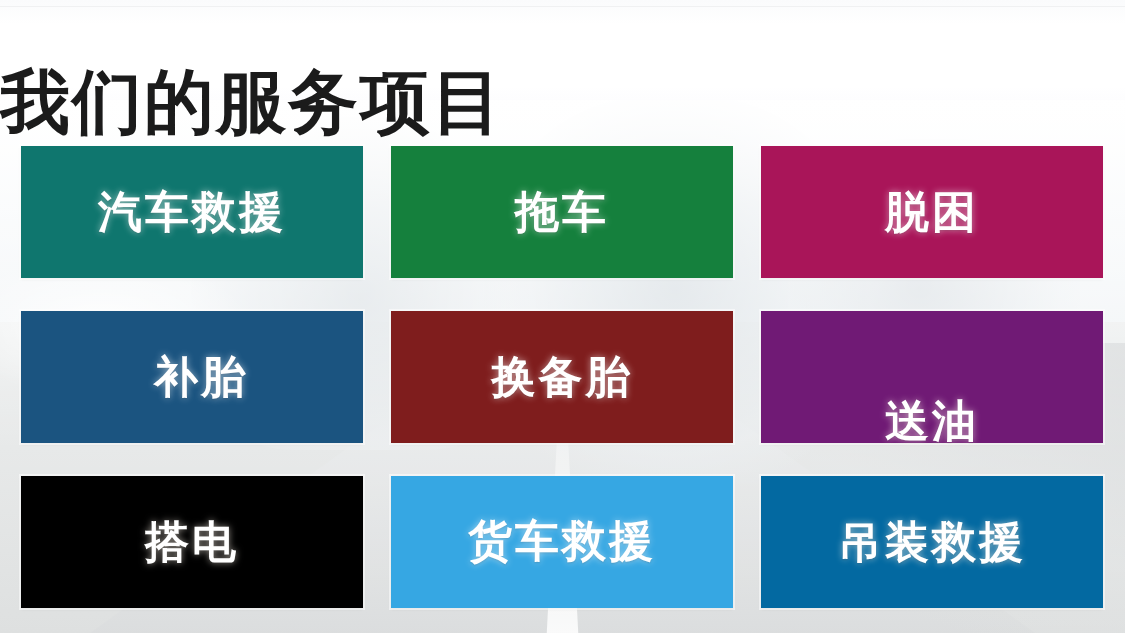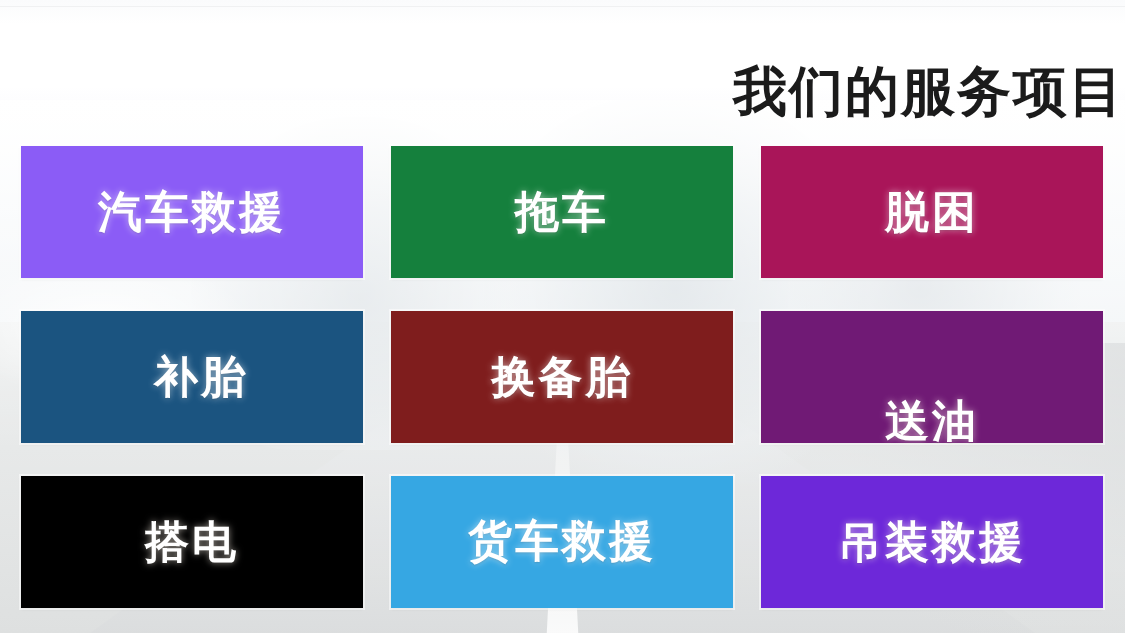--- a/index.html
+++ b/index.html
@@ -80,23 +80,23 @@
     position: absolute; left: 0; top: 6px; width: 1125px; height: 1px;
     background: #f0f1f2;
     z-index: 2;
   }
 
   
   #title {
     position: absolute;
     left: 0; top: 22px;
     width: 1125px;
-    text-align: right;
+    text-align: left;
     z-index: 5;
-    font-size: 54px;
+    font-size: 70px;
     line-height: 66px;
     font-weight: bold;
     color: #1b1b1b;
     letter-spacing: 2px;
   }
 
   
   #grid {
     position: absolute;
     left: 21px; top: 146px;
@@ -146,21 +146,21 @@
     <div class="veil"></div>
   </div>
 
   <div id="bg-top-white"></div>
   <div id="bg-hairline"></div>
 
   <h1 id="title">我们的服务项目</h1>
 
   <div id="grid">
 
-    <div class="tile" style="background: #8b5cf6;">
+    <div class="tile" style="background: #0f766e;">
       <span class="tile-label">汽车救援</span>
     </div>
     <div class="tile" style="background: #15803d;">
       <span class="tile-label">拖车</span>
     </div>
     <div class="tile" style="background: rgb(169, 21, 89);">
       <span class="tile-label">脱困</span>
     </div>
 
     <div class="tile" style="background: rgb(27, 84, 128); padding-left: 18px;">
@@ -172,18 +172,18 @@
     <div class="tile" style="background: #701a75; align-items: flex-end;">
       <span class="tile-label warm">送油</span>
     </div>
 
     <div class="tile" style="background: #000000;">
       <span class="tile-label warm">搭电</span>
     </div>
     <div class="tile" style="background: rgb(54, 167, 227); font-family: Liberation Serif, serif;">
       <span class="tile-label">货车救援</span>
     </div>
-    <div class="tile" style="background: #6d28d9;">
+    <div class="tile" style="background: #0369a1;">
       <span class="tile-label warm">吊装救援</span>
     </div>
 
   </div>
 </div>
 
 </body></html>

